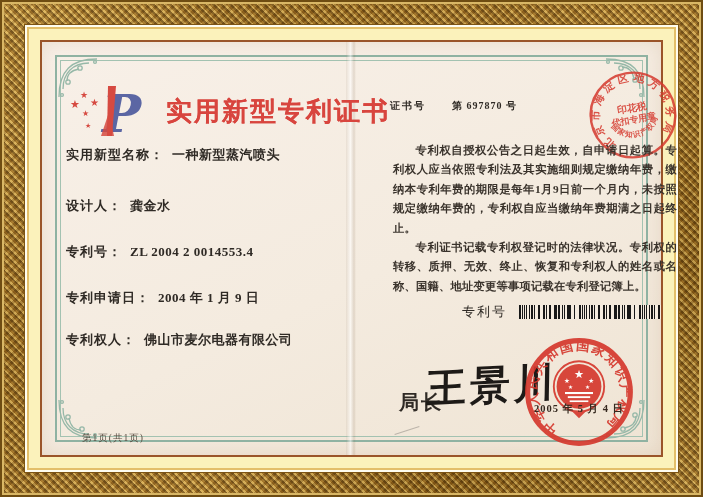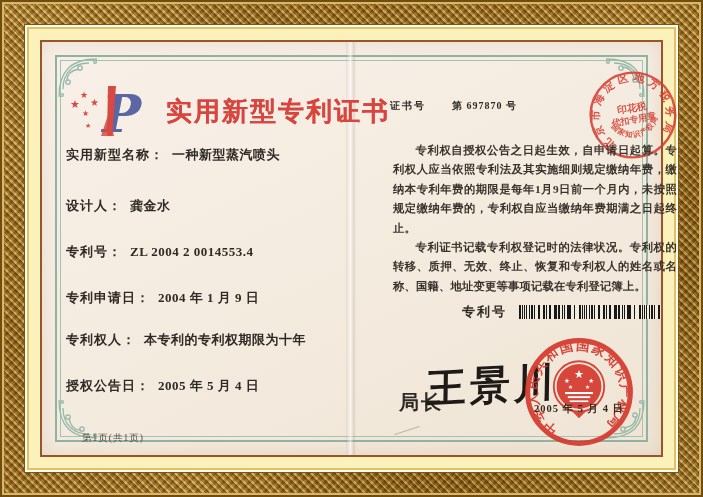--- a/index.html
+++ b/index.html
@@ -67,21 +67,21 @@
   }
   
   .cert-row{position:absolute;left:348px;top:57px;font-size:10px;color:#2f2a25;white-space:nowrap;}
   .cert-row .lbl{font-weight:700;letter-spacing:2px;}
   .cert-row .val{margin-left:26px;font-weight:600;letter-spacing:1px;}
   .paragraphs{
     position:absolute;left:351px;top:99px;width:284px;
     font-size:11.3px;line-height:19.4px;color:#3a332c;text-align:justify;
   }
   .paragraphs p{margin:0;text-indent:2em;font-weight:600;letter-spacing:.2px;}
-  .patent-no-row{position:absolute;left:420px;top:261px;font-size:13px;font-weight:700;color:#2f2a25;letter-spacing:2px;white-space:nowrap;display:flex;align-items:center;}
+  .patent-no-row{position:absolute;left:420px;top:261px;font-size:13px;font-weight:400;color:#2f2a25;letter-spacing:2px;white-space:nowrap;display:flex;align-items:center;}
   .barcode{
     display:inline-block;margin-left:12px;width:142px;height:14px;
     background:
       repeating-linear-gradient(90deg,#181818 0 2px,transparent 2px 3px,#181818 3px 4px,transparent 4px 7px,#181818 7px 8px,transparent 8px 12px),
       repeating-linear-gradient(90deg,#181818 0 1px,transparent 1px 5px);
     background-color:#f4ebdf;
   }
   .director-row{position:absolute;left:357px;top:347px;font-size:20px;font-weight:700;color:#2f2a25;letter-spacing:2px;}
   .signature{
     position:absolute;left:384px;top:316px;
@@ -173,24 +173,21 @@
   <div class="field-row row0">
     <span class="lbl">实用新型名称：</span><span class="val">一种新型蒸汽喷头</span>
   </div>
   <div class="field-row row2">
     <span class="lbl">专利号：</span><span class="val">ZL 2004 2 0014553.4</span>
   </div>
   <div class="field-row row3">
     <span class="lbl">专利申请日：</span><span class="val">2004 年 1 月 9 日</span>
   </div>
   <div class="field-row row4">
-    <span class="lbl">专利权人：</span><span class="val">本专利的专利权期限为十年</span>
-  </div>
-  <div class="field-row row5">
-    <span class="lbl">授权公告日：</span><span class="val">2005 年 5 月 4 日</span>
+    <span class="lbl">专利权人：</span><span class="val">佛山市麦尔电器有限公司</span>
   </div>
 
   <div class="page-footer">第1页(共1页)</div>
 
   <div class="cert-row">
     <span class="lbl">证书号</span><span class="val">第 697870 号</span>
   </div>
 
   <svg class="tax-stamp" viewBox="0 0 100 100">
     <defs>

